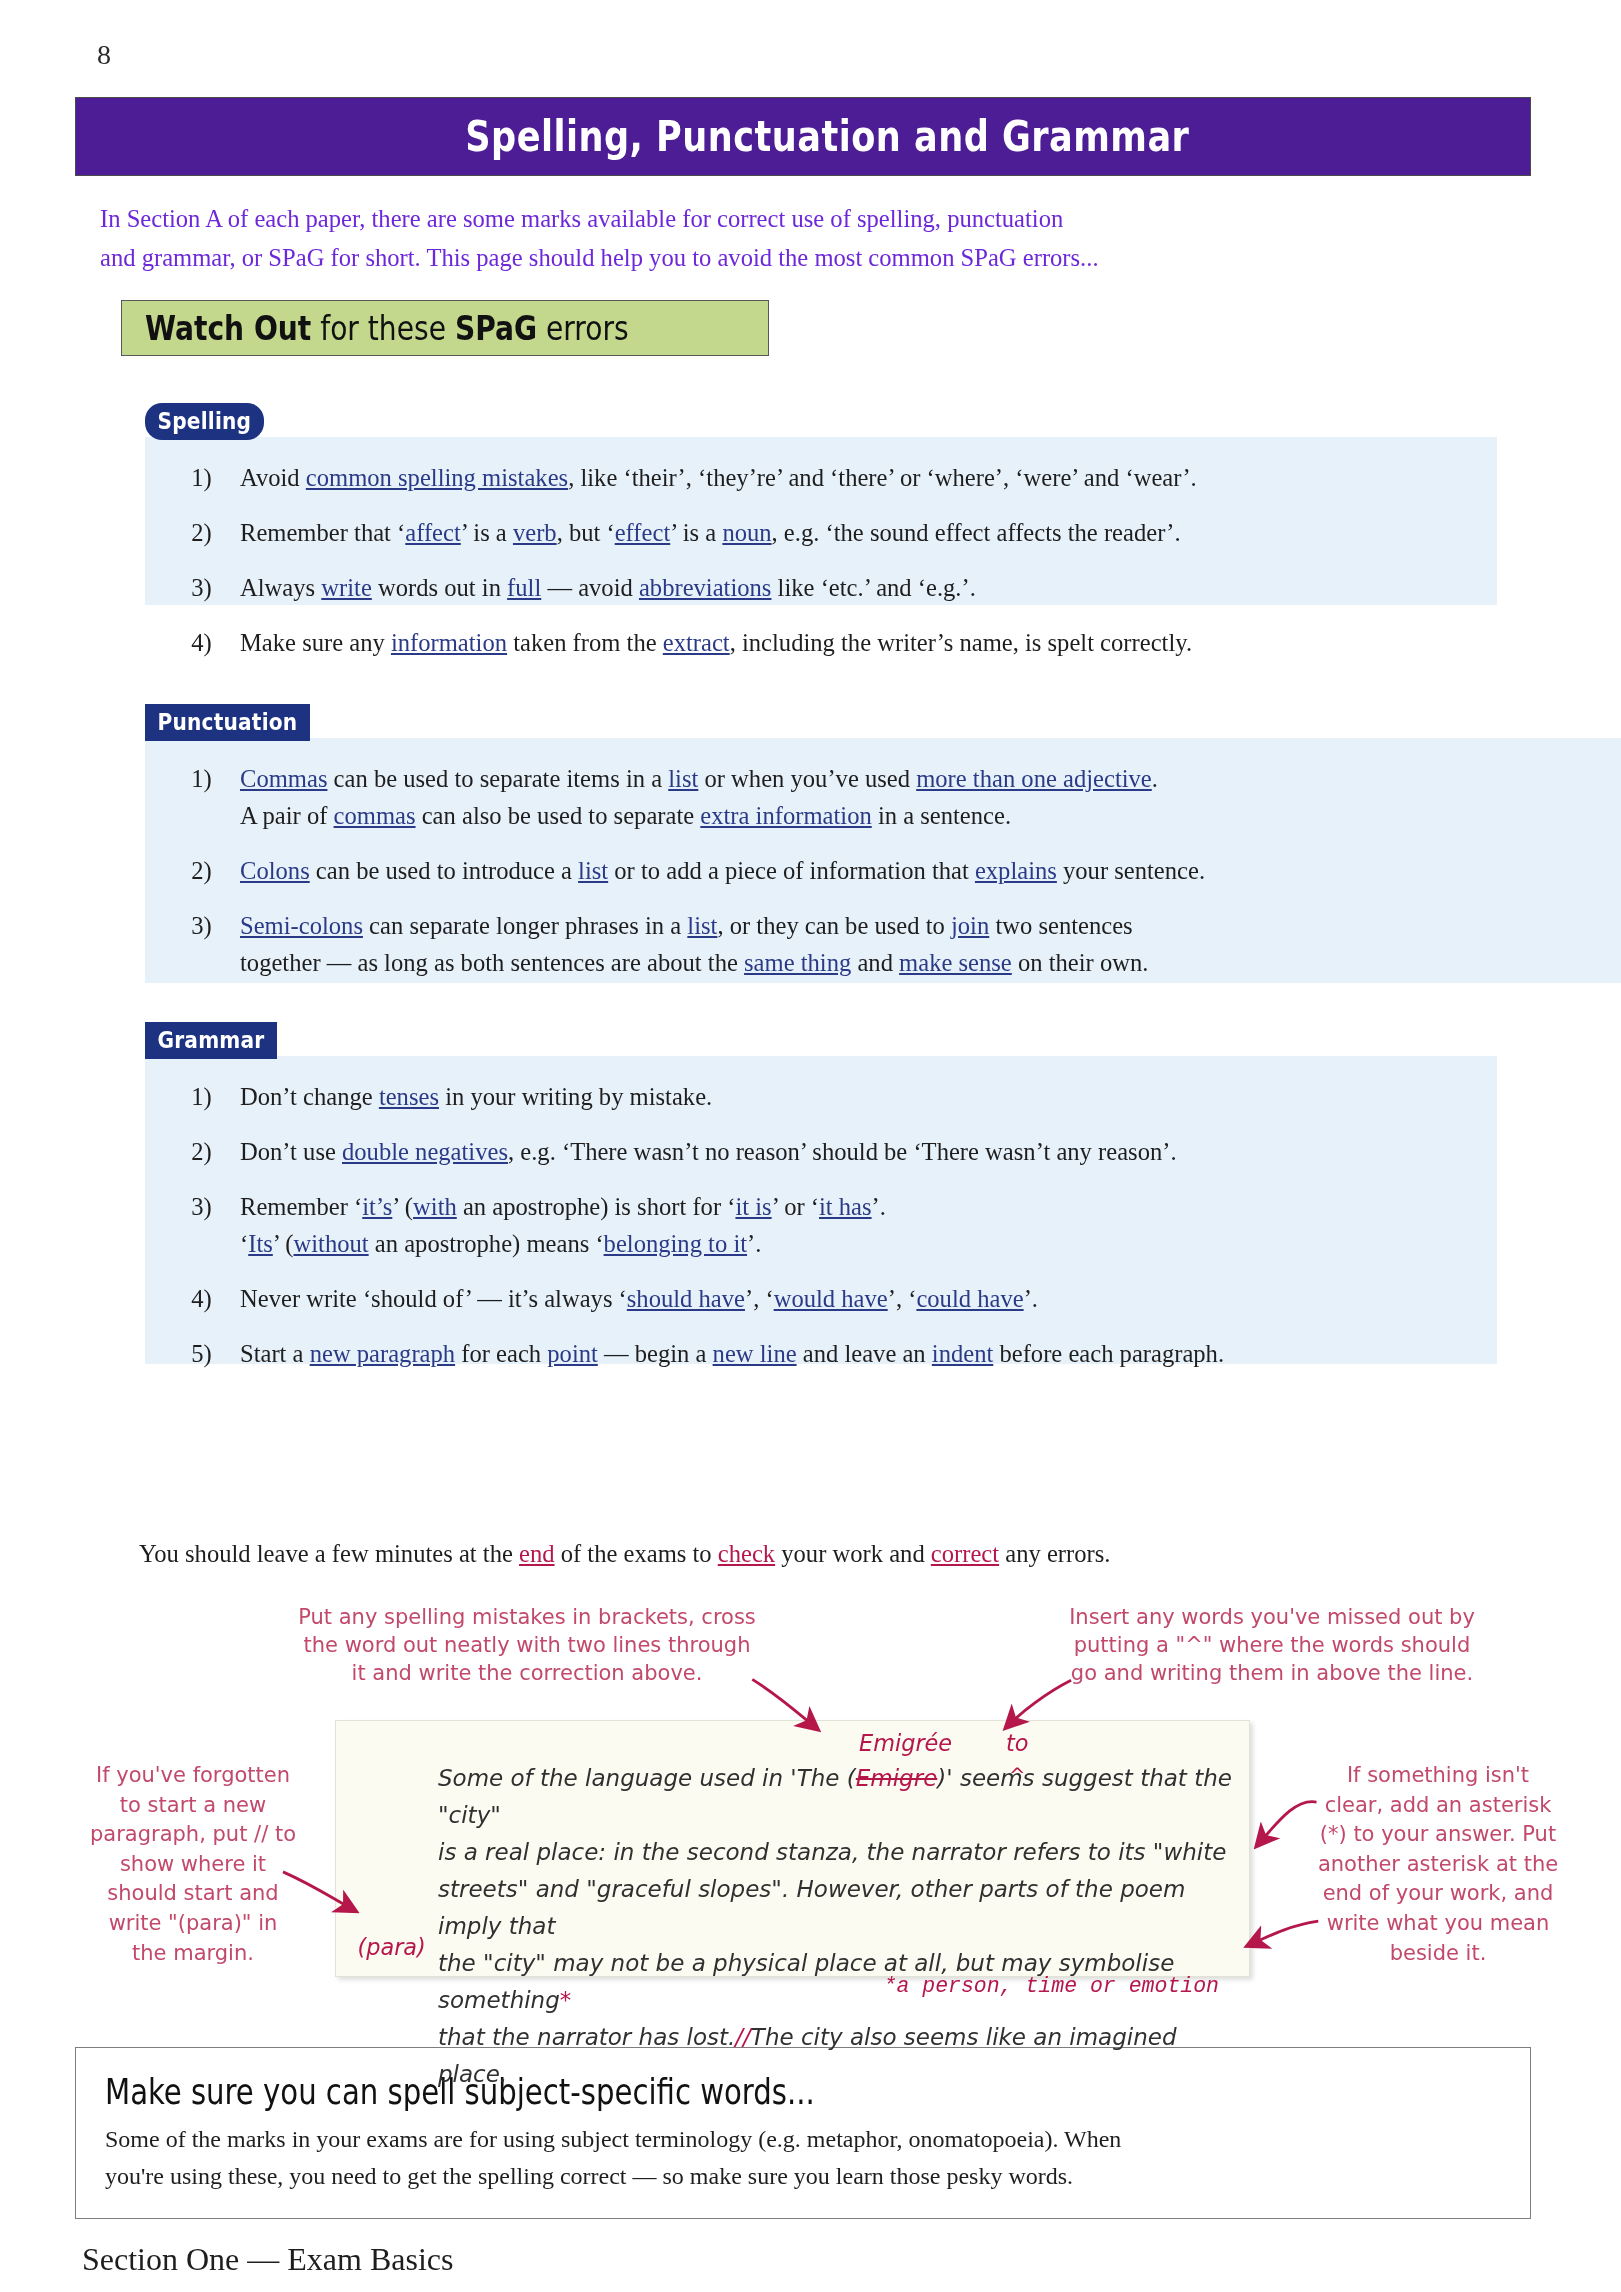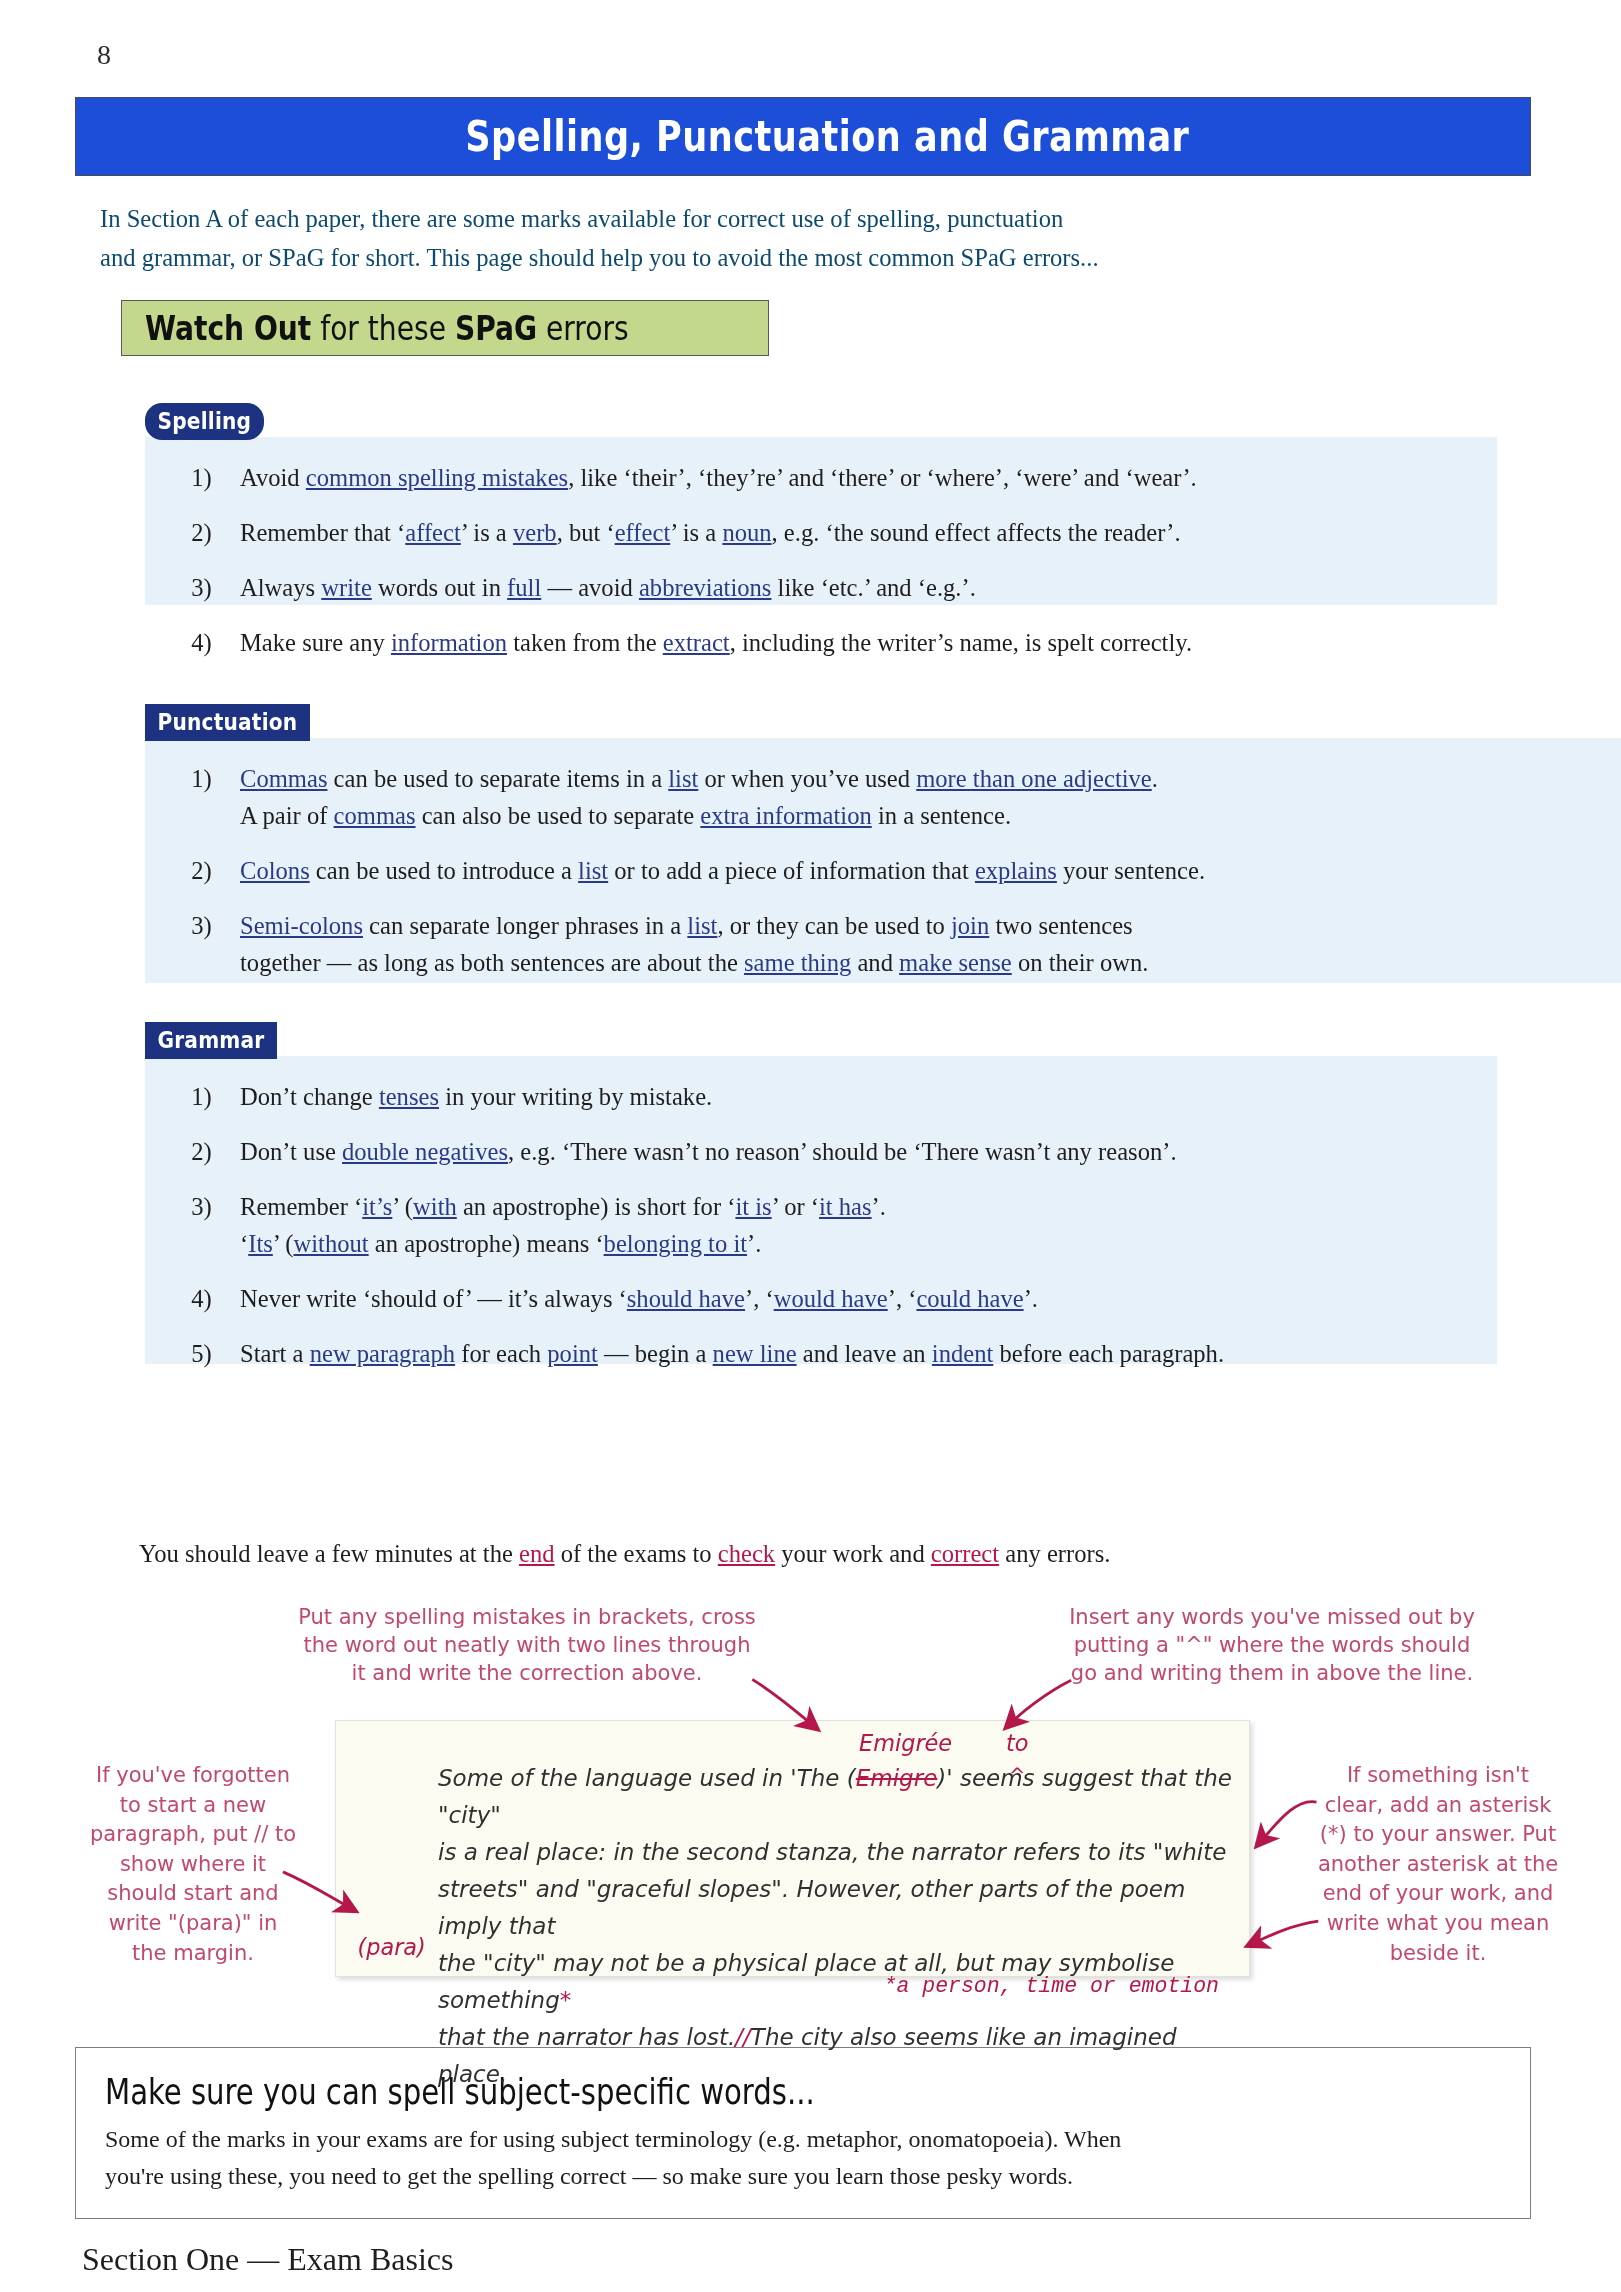--- a/index.html
+++ b/index.html
@@ -34,21 +34,21 @@
     letter-spacing: 0.4px;
   }
 
   
   .title-bar {
     position: absolute;
     left: 75px;
     top: 97px;
     width: 1456px;
     height: 79px;
-    background: #1d4ed8;
+    background: #4c1d95;
     border: 1.8px solid #4a4a4a;
     box-sizing: border-box;
     display: flex;
     align-items: center;
     justify-content: center;
     padding-left: 48px;
   }
   .title-bar .title-text {
     color: #ffffff;
     font-size: 42px;
@@ -60,21 +60,21 @@
   }
 
   
   .intro {
     position: absolute;
     left: 100px;
     top: 199px;
     width: 1397px;
     font-size: 24.6px;
     line-height: 39px;
-    color: #0c4a6e;
+    color: #6d28d9;
     font-family: "Liberation Serif", serif;
   }
 
   
   .green-banner {
     position: absolute;
     background: #c3d88c;
     border: 1.8px solid #585858;
     box-sizing: border-box;
     display: flex;

